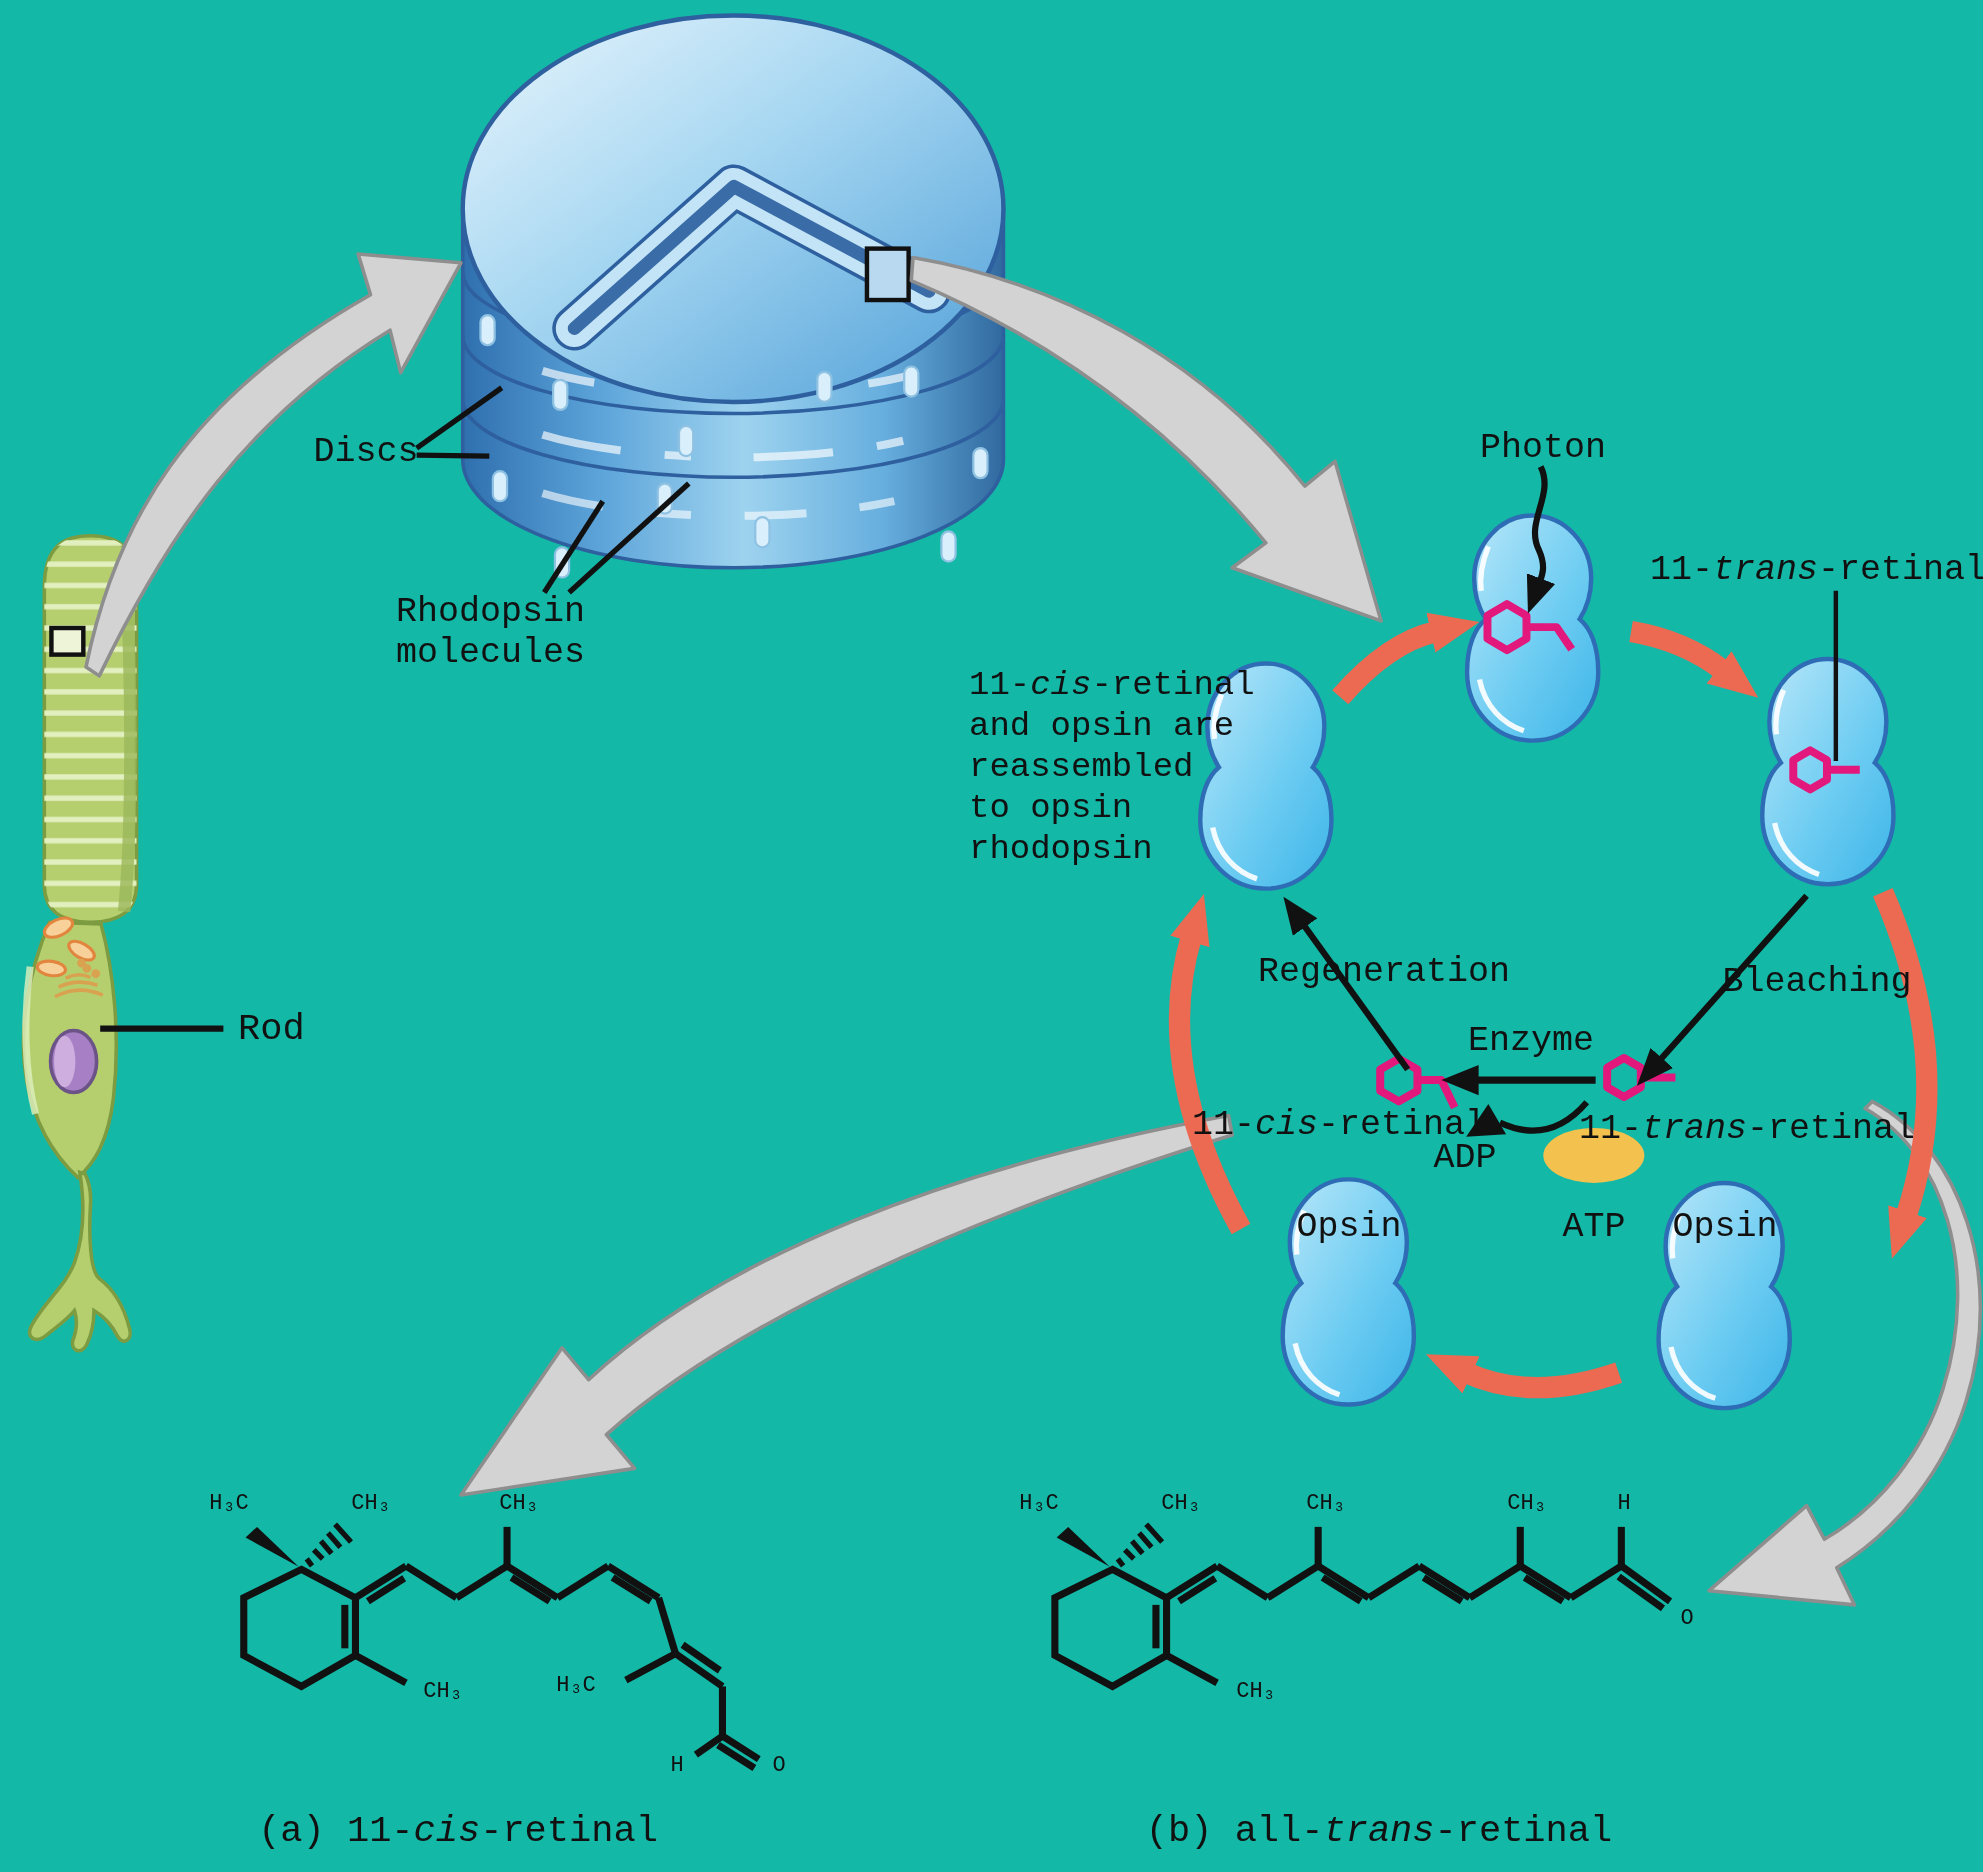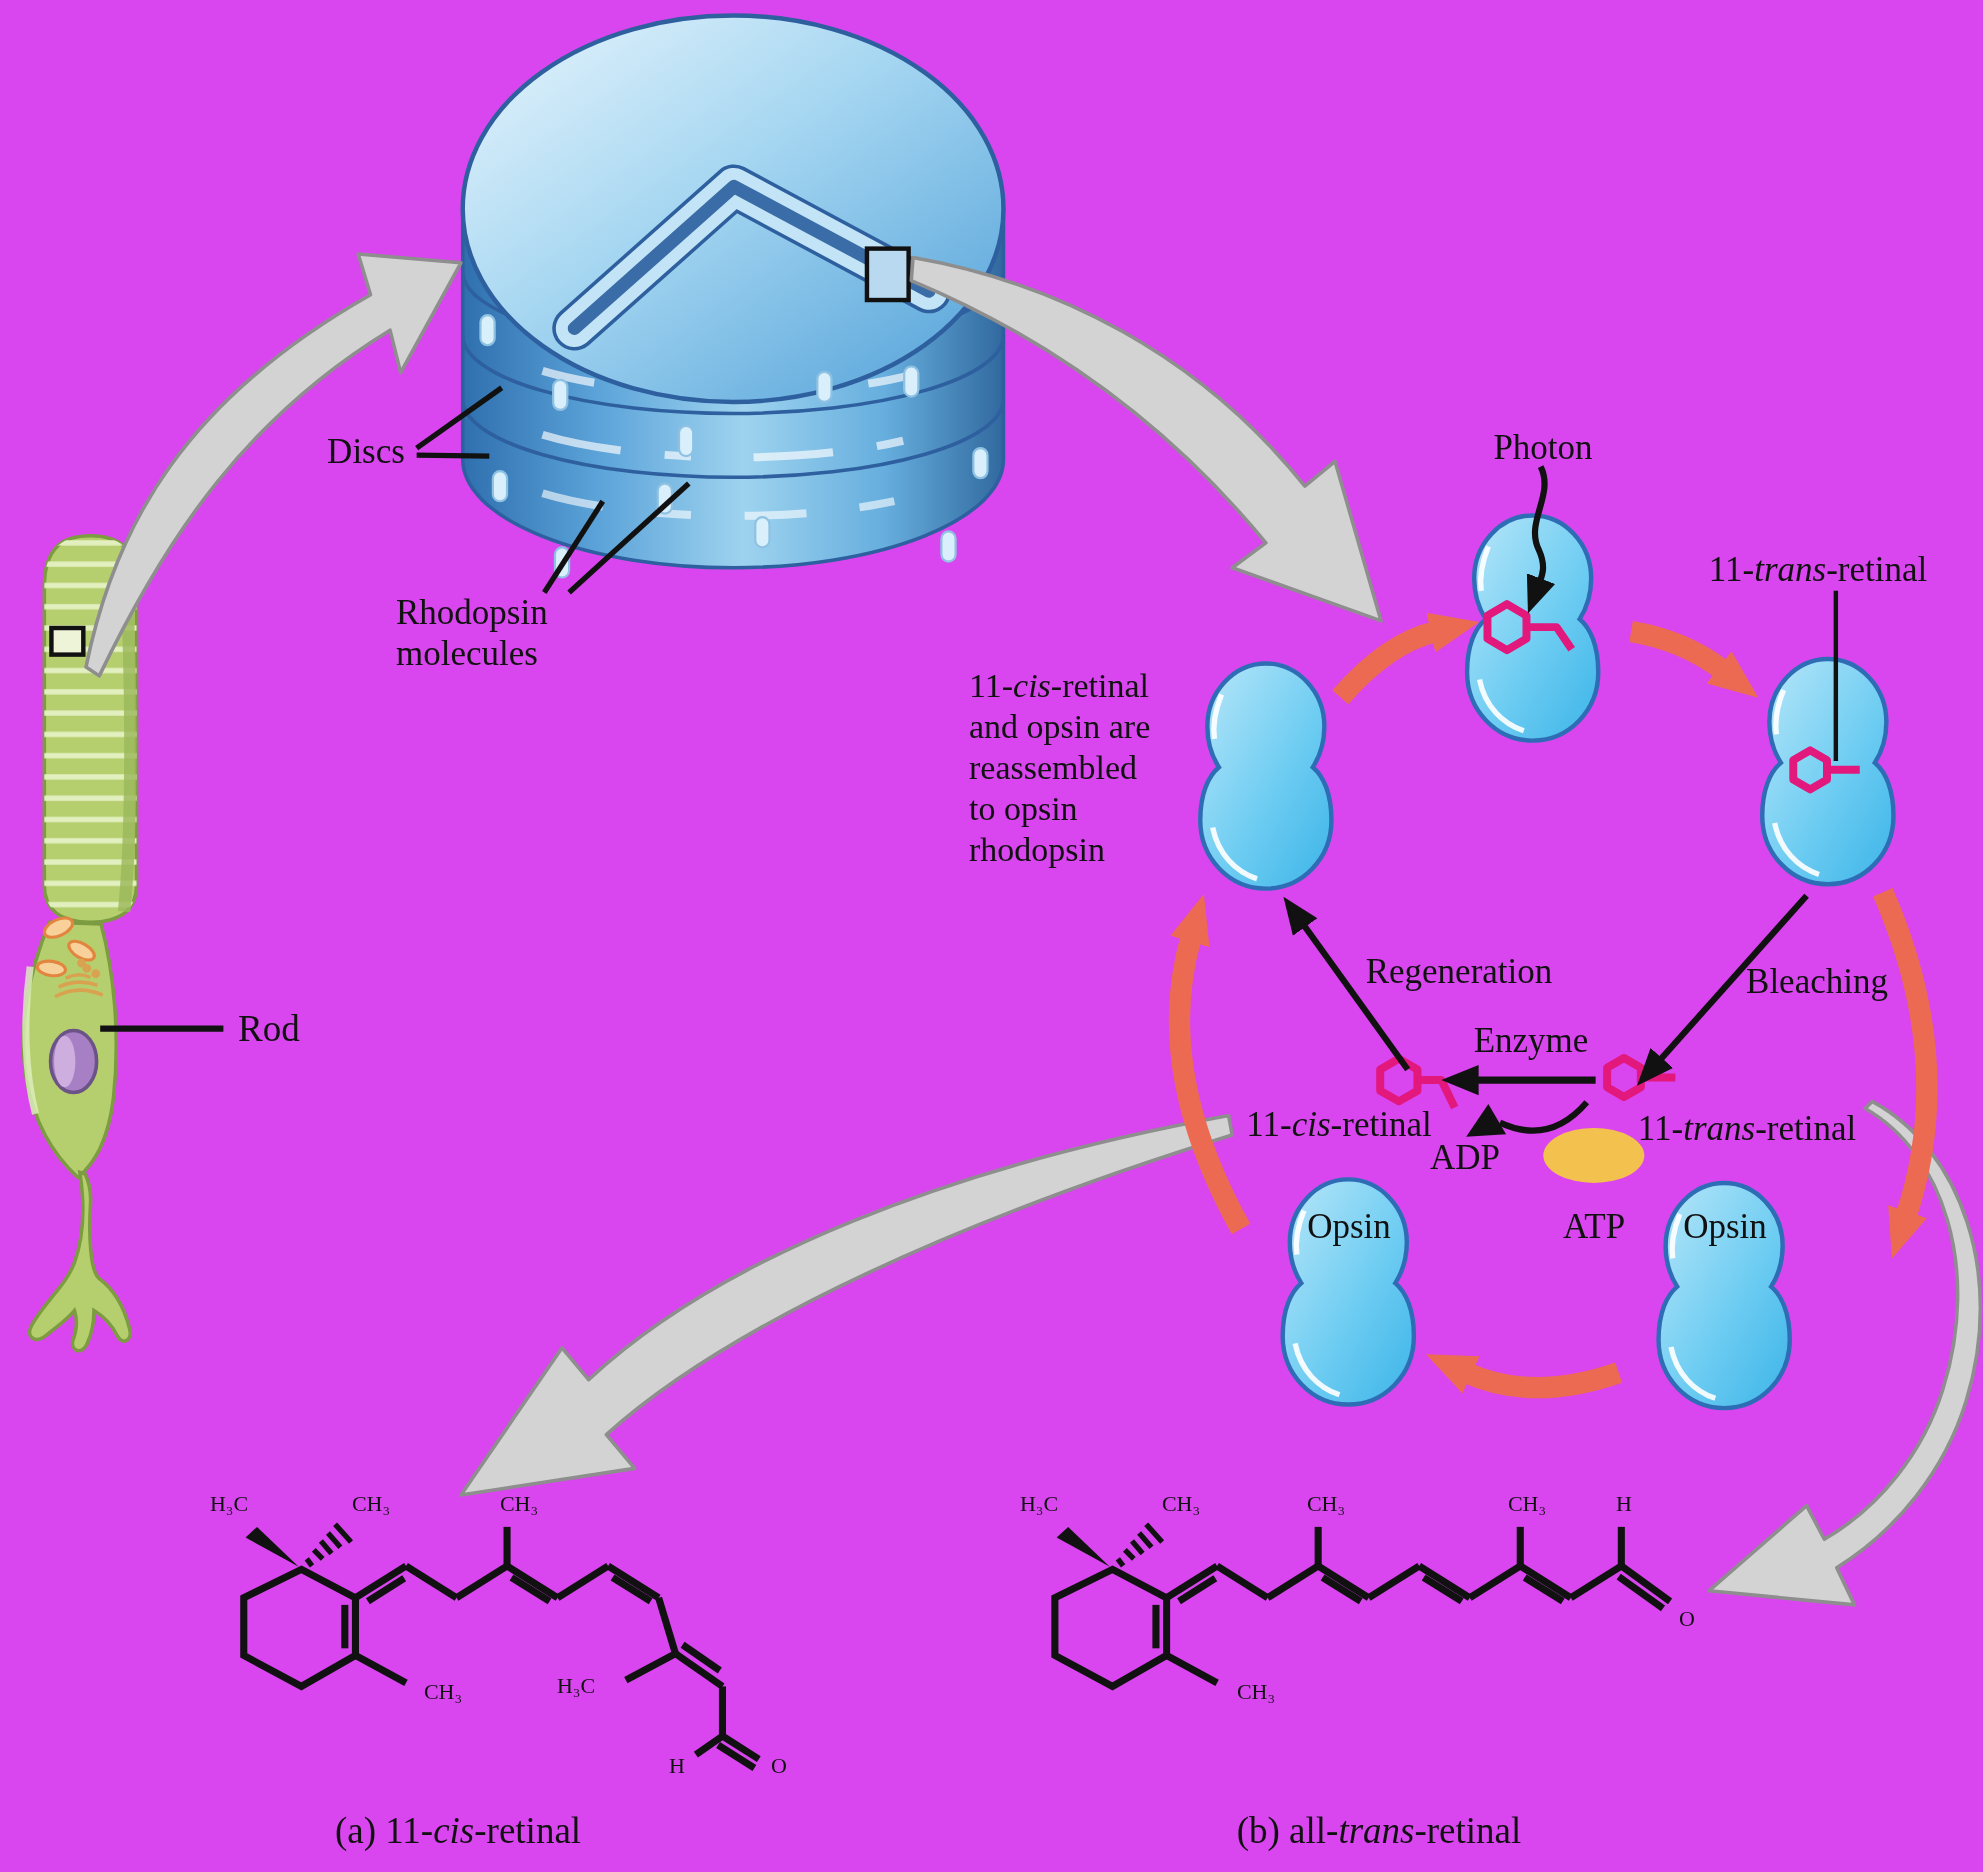--- a/index.html
+++ b/index.html
@@ -1,17 +1,17 @@
 <!DOCTYPE html>
 <html style="font-size:14px"><head>
 <meta charset="utf-8">
 <style>
   html,body{margin:0;padding:0;background:#fff;}
-  #canvas{position:relative;width:1983px;height:1873px;background:#d946ef;overflow:hidden;
-          font-family:Liberation Serif, serif;color:#111;}
+  #canvas{position:relative;width:1983px;height:1873px;background:#14b8a6;overflow:hidden;
+          font-family:Liberation Mono, monospace;color:#111;}
   svg{position:absolute;left:0;top:0;}
   .lbl{position:absolute;font-size:35px;line-height:1.1;color:#111;white-space:nowrap;
        transform:translate(-50%,-50%);}
   .s38{font-size:22px;}
   .s42{font-size:37px;}
   .leftalign{transform:translate(0,-50%);}
   .block{transform:none;}
   .note{font-size:34px;line-height:41px;}
   .rho{font-size:35px;line-height:41px;}
   .it{font-style:italic;margin-top:10px;}
@@ -256,21 +256,21 @@
 </div>
 
 <div class="lbl block note" style="left:969px;top:665px;">
   <div><span>11-</span><span class="it">cis</span><span>-retinal</span></div>
   <div>and opsin are</div>
   <div>reassembled</div>
   <div>to opsin</div>
   <div>rhodopsin</div>
 </div>
 
-<div class="lbl" style="left:1459px;top:972px;">Regeneration</div>
+<div class="lbl" style="left:1384px;top:972px;">Regeneration</div>
 <div class="lbl" style="left:1817px;top:982px;">Bleaching</div>
 <div class="lbl" style="left:1531px;top:1041px;">Enzyme</div>
 
 <div class="lbl" style="left:1339px;top:1125px;">
   <span>11-</span><span class="it">cis</span><span>-retinal</span>
 </div>
 <div class="lbl" style="left:1747px;top:1129px;">
   <span>11-</span><span class="it">trans</span><span>-retinal</span>
 </div>
 

